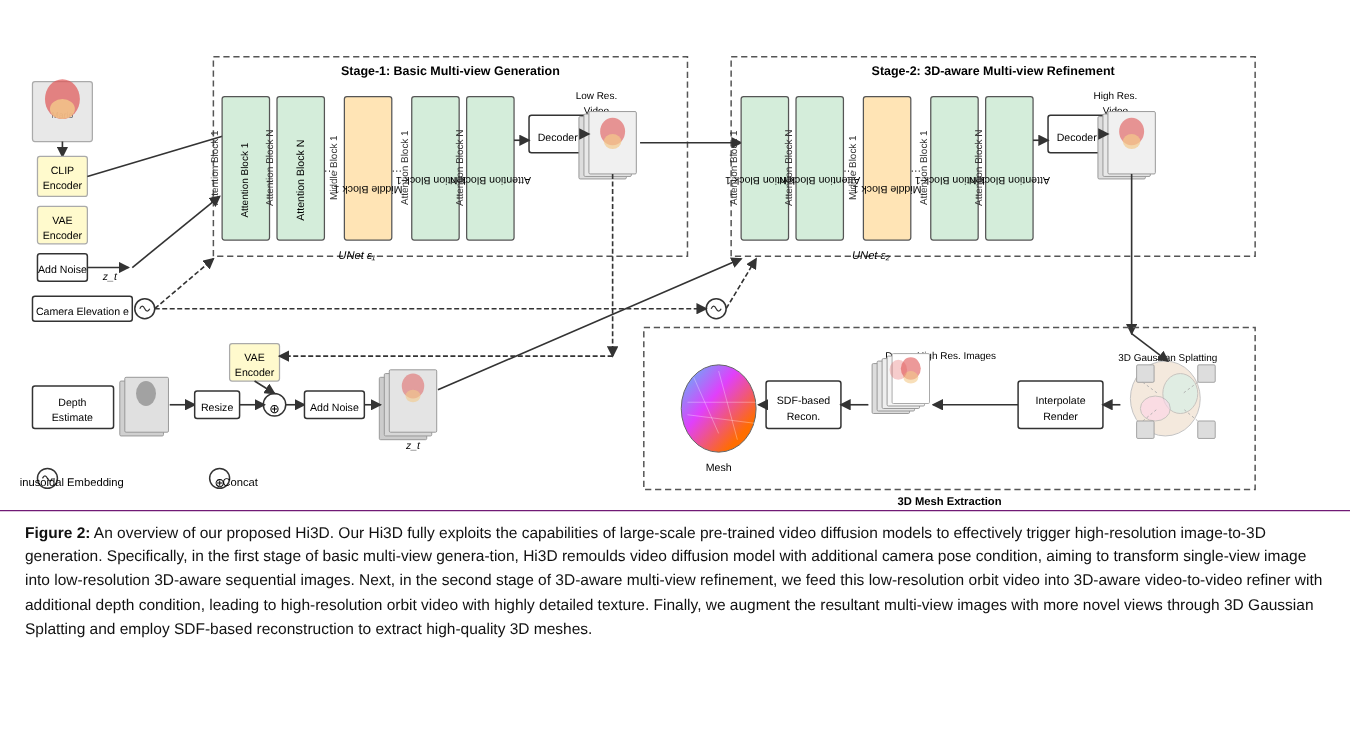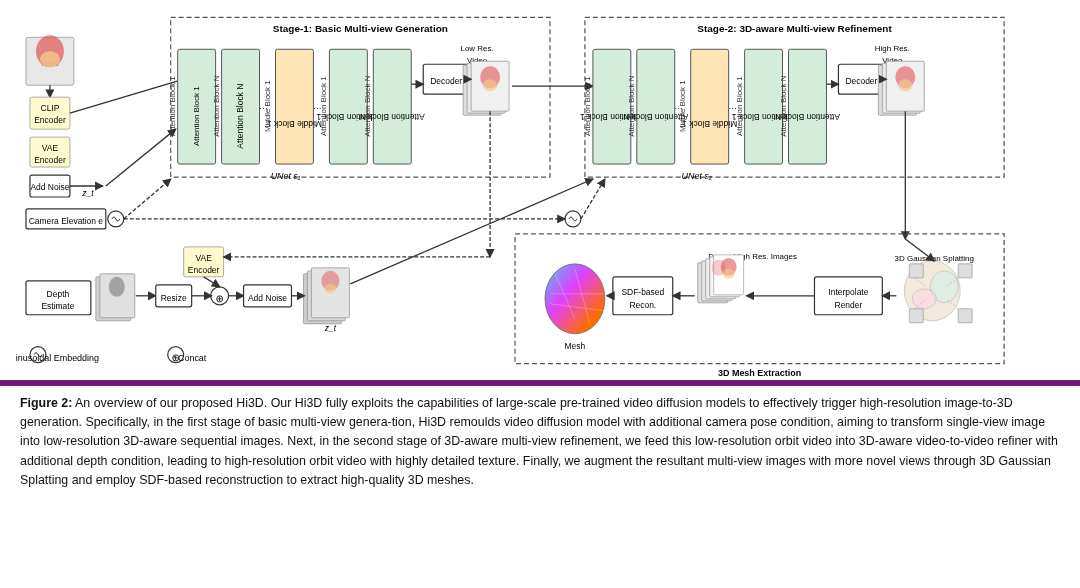--- a/index.html
+++ b/index.html
@@ -20,26 +20,27 @@
       flex-direction: column;
     }
 
     
     .diagram-area {
       width: 100%;
       height: 380px;
       position: relative;
       padding: 8px 16px 0 16px;
       flex-shrink: 0;
+      margin-top: 28px;
     }
 
     
     .caption-area {
       padding: 8px 20px 6px 20px;
-      border-top: 6px solid #701a75;
+      border-top: 1px solid #701a75;
       font-size: 12.4px;
       line-height: 1.55;
       color: #111;
     }
 
     .caption-area p span.bold {
       font-weight: bold;
     }
 
     

